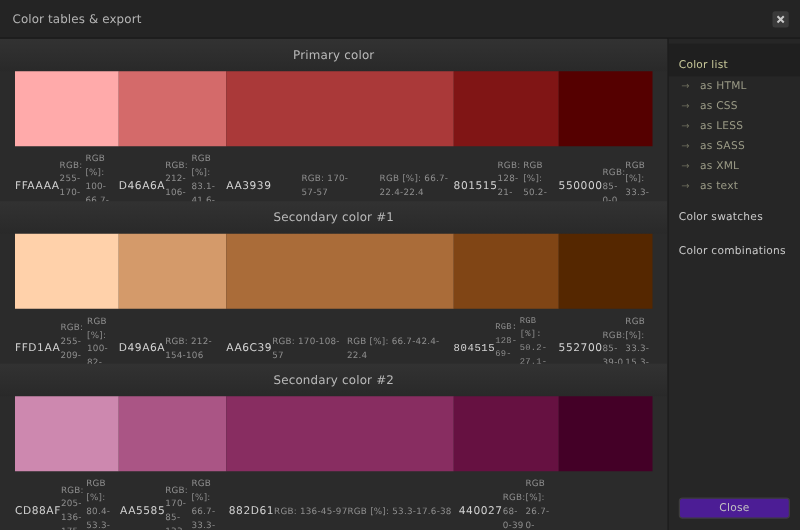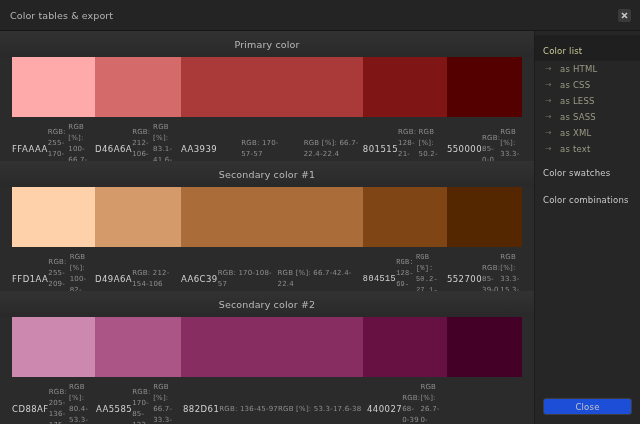--- a/index.html
+++ b/index.html
@@ -147,21 +147,21 @@
     color: #c9c9c9;
     letter-spacing: .2px;
   }
   .sidebar-spacer { flex: 1; }
   .close-btn-wrap {
     padding: 0 8px 9px 8px;
   }
   .close-btn {
     height: 17px;
     width: 100%;
-    background: #1d4ed8;
+    background: #4c1d95;
     border: 1px solid #3d3d3d;
     border-radius: 3px;
     color: #c3c3c3;
     font-size: 8.5px;
     font-family: "DejaVu Sans", sans-serif;
     letter-spacing: .2px;
     display: flex;
     align-items: center;
     justify-content: center;
   }

